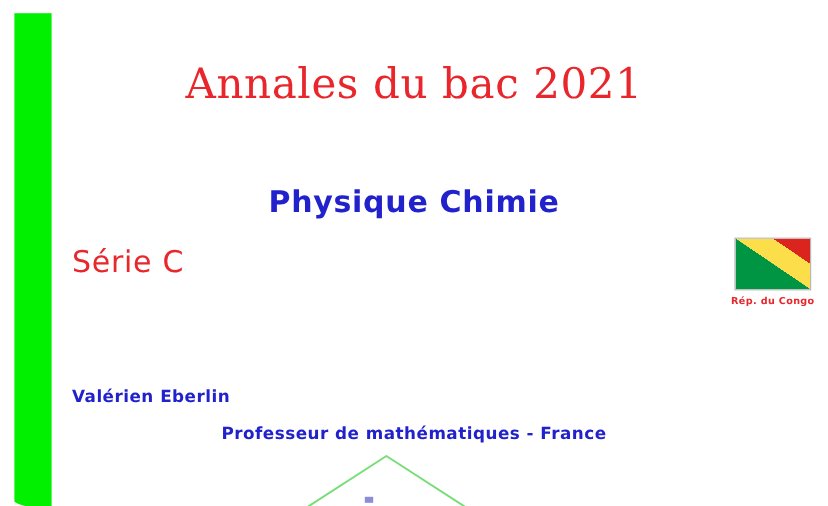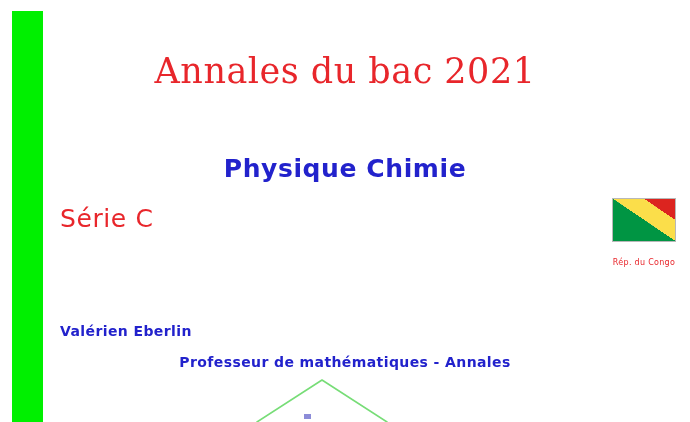--- a/index.html
+++ b/index.html
@@ -9,20 +9,21 @@
   }
   body {
     font-family: "DejaVu Sans", sans-serif;
   }
   #page {
     position: relative;
     width: 690px;
     height: 422px;
     background: #ffffff;
     overflow: hidden;
+    border-radius: 25px;
   }
 
   
   #side-bar {
     position: absolute;
     left: 12px;
     top: 11px;
     width: 31px;
     height: 411px;
     background: #00f000;
@@ -127,23 +128,23 @@
   #flag .band-yellow {
     background: linear-gradient(to bottom left,
       rgba(0,0,0,0) 24.6%, #fbde4a 24.8%, #fbde4a 49.6%,
       rgba(0,0,0,0) 49.8%);
   }
   #flag .band-red {
     background: linear-gradient(to bottom left,
       #dc241f 24.6%, rgba(0,0,0,0) 24.8%);
   }
   #flag-caption {
-    margin-top: 16px;
+    margin-top: 4px;
     font-size: 8px;
-    font-weight: normal;
+    font-weight: bold;
     letter-spacing: 0.3px;
     color: #e8262b;
     white-space: nowrap;
   }
 
   
   #chevron {
     position: absolute;
     left: 255px;
     top: 376px;
@@ -169,21 +170,21 @@
   <div id="side-bar"></div>
 
   <div id="doc-title">Annales du bac 2021</div>
 
   <div id="subject">Physique Chimie</div>
 
   <div id="series">Série C</div>
 
   <div id="author-name">Valérien Eberlin</div>
 
-  <div id="author-role">Professeur de mathématiques - Annales</div>
+  <div id="author-role">Professeur de mathématiques - France</div>
 
   <div id="flag-block">
     <div id="flag">
       <div class="band band-red"></div>
       <div class="band band-yellow"></div>
       <div class="band band-green"></div>
     </div>
     <div id="flag-caption">Rép. du Congo</div>
   </div>
 

